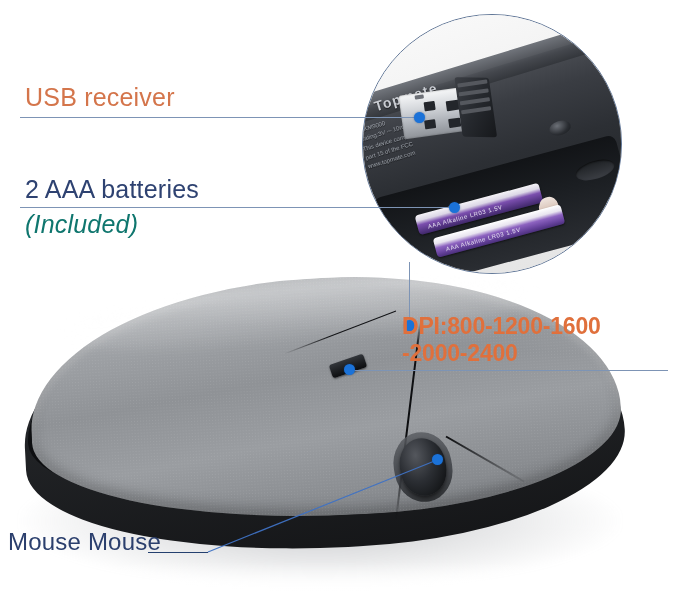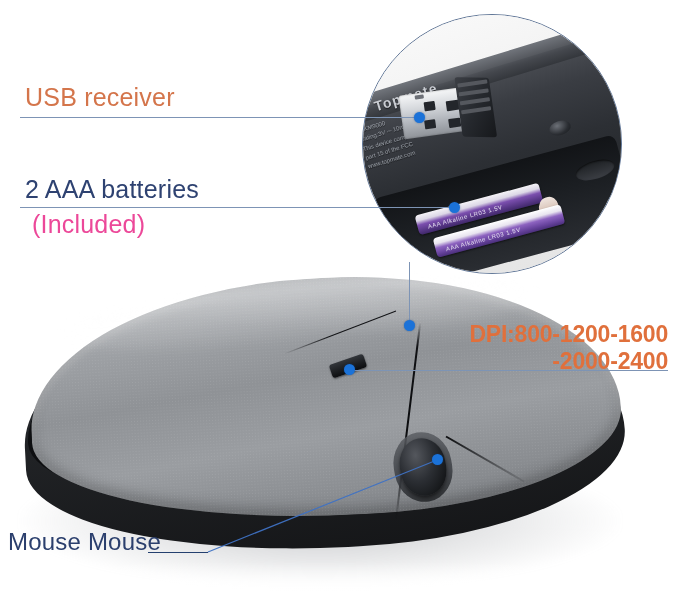--- a/index.html
+++ b/index.html
@@ -29,44 +29,44 @@
     font-size: 25px;
     color: #d4754b;
   }
   #label-aaa-batteries {
     left: 25px;
     top: 176px;
     font-size: 25px;
     color: #2e4271;
   }
   #label-included {
-    left: 32px;
+    left: 25px;
     top: 211px;
     font-size: 25px;
-    color: #ec4899;
+    color: #0f766e;
+    font-style: italic;
   }
   #label-mouse-wheel {
     left: 8px;
     top: 529px;
     font-size: 24px;
     color: #2b3f6d;
   }
   #label-dpi {
     position: absolute;
     left: 402px;
     top: 313px;
     width: 266px;
-    text-align: right;
+    text-align: left;
     font-size: 23px;
     font-weight: bold;
     line-height: 1.18;
     color: #e0703c;
     white-space: pre-line;
     letter-spacing: -0.2px;
-    margin-top: 8px;
   }
 
   
   .rule {
     position: absolute;
     height: 1px;
     background: #7d94b5;
   }
   #rule-usb   { left: 20px;  top: 117px; width: 400px; }
   #rule-aaa   { left: 20px;  top: 207px; width: 435px; }

